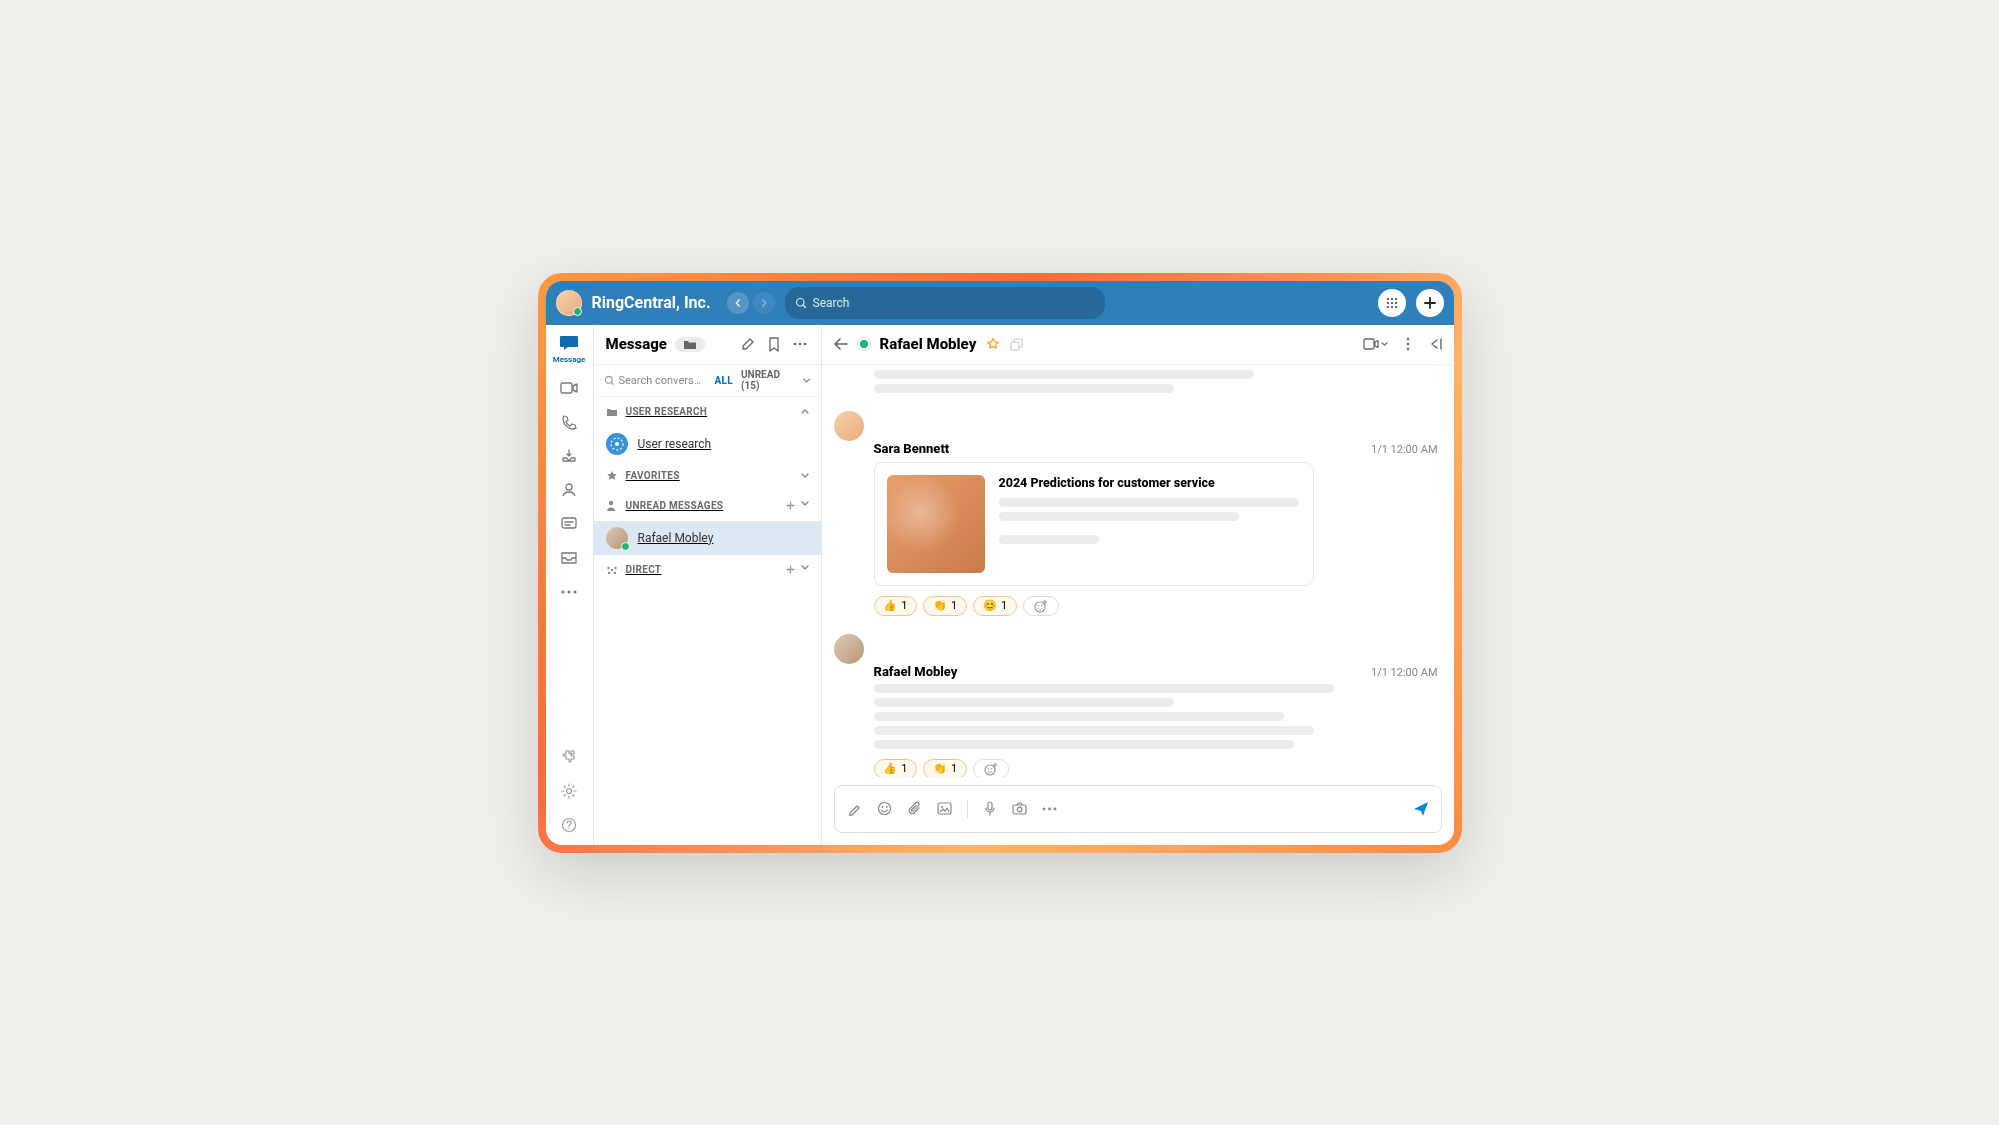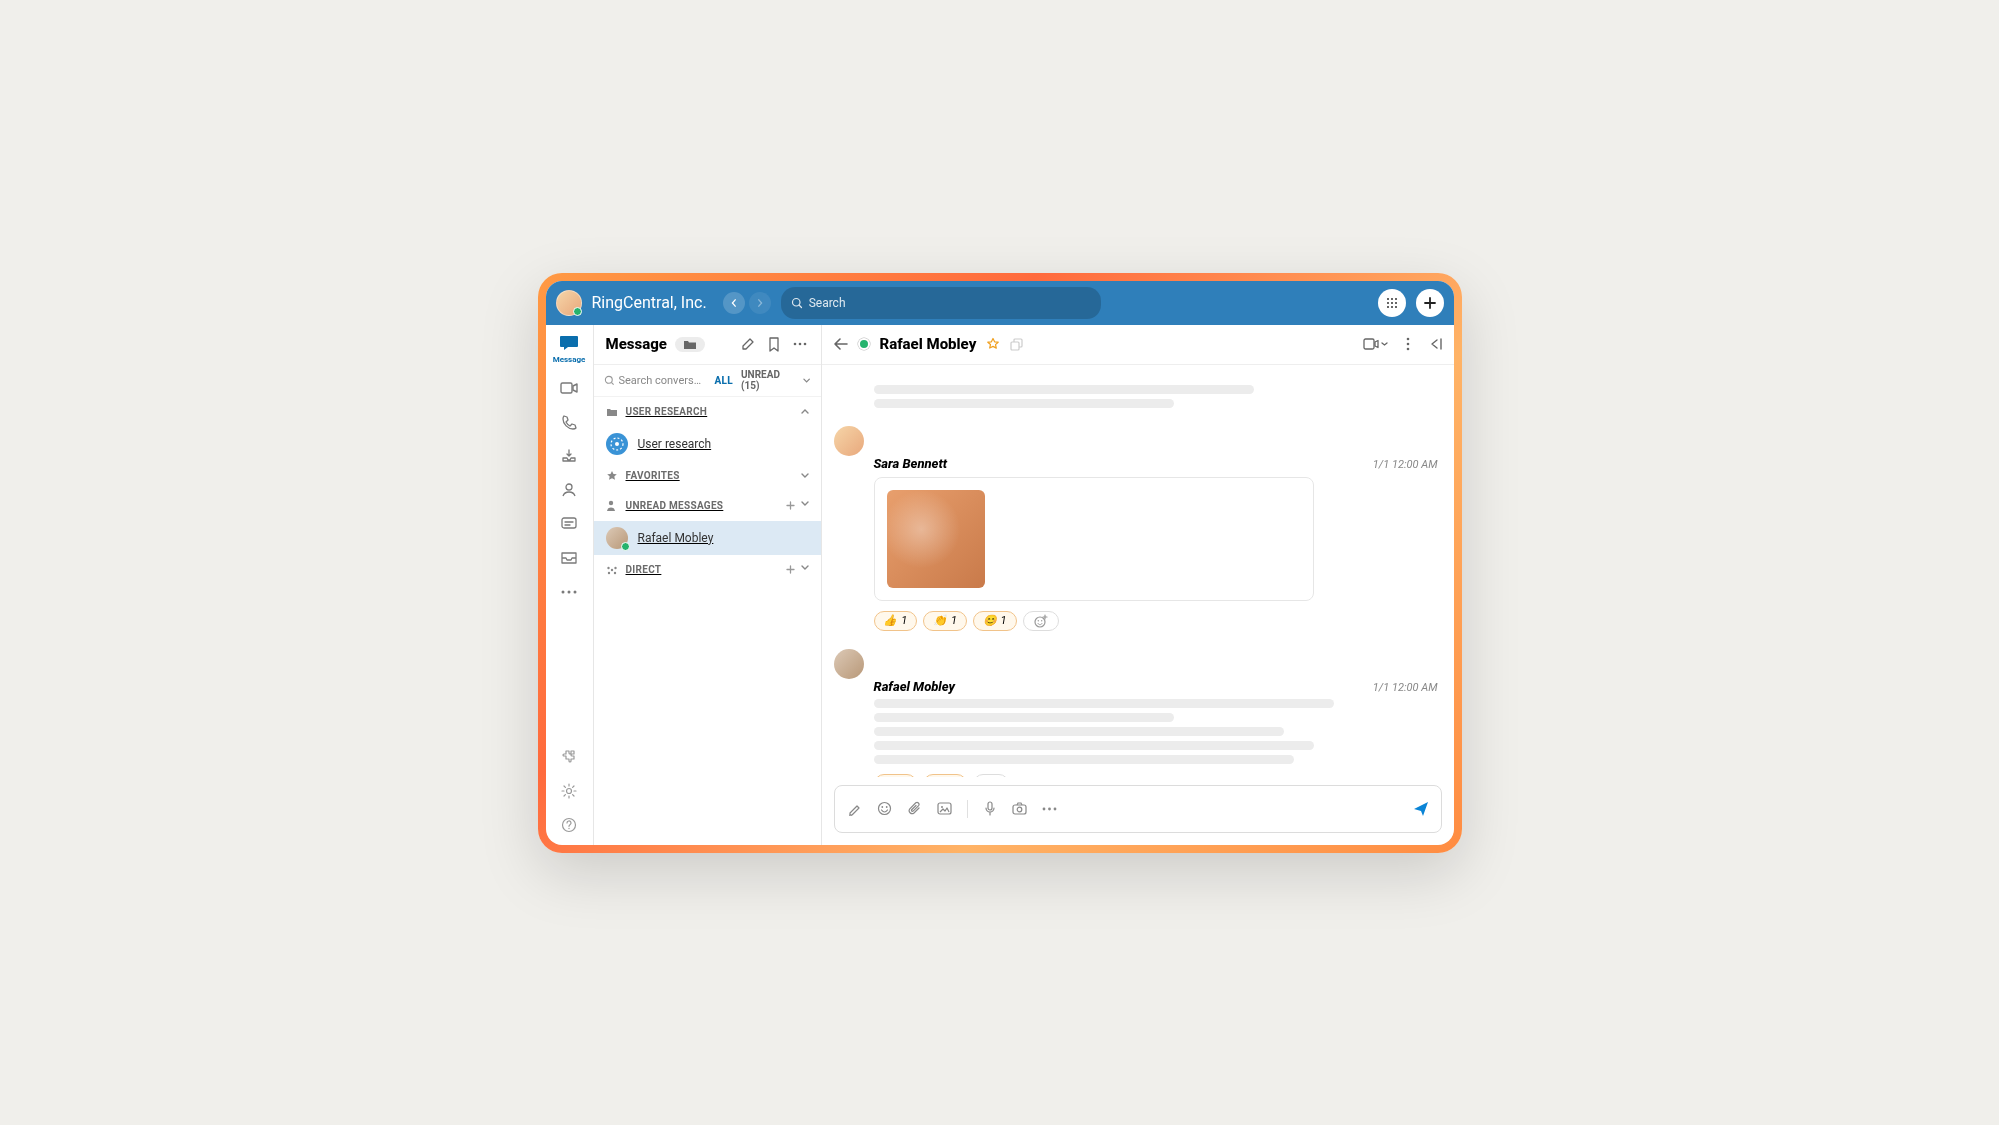--- a/index.html
+++ b/index.html
@@ -4,21 +4,21 @@
 <style>
   * { box-sizing: border-box; margin: 0; padding: 0; font-family: -apple-system, BlinkMacSystemFont, "Segoe UI", Roboto, Helvetica, Arial, sans-serif; }
   body { background: #f0efeb; width: 1999px; height: 1125px; display: flex; align-items: center; justify-content: center; }
   .device-frame { width: 924px; height: 580px; border-radius: 24px; padding: 8px; background: linear-gradient(135deg, #ff9a44, #ff6a3d, #ffb366, #ff8c42); box-shadow: 0 20px 60px rgba(0,0,0,0.15); position: relative; }
   .app-window { width: 100%; height: 100%; background: #fff; border-radius: 16px; overflow: hidden; display: flex; flex-direction: column; }
 
   
   .titlebar { height: 44px; background: #2f7fba; display: flex; align-items: center; padding: 0 10px; gap: 10px; }
   .avatar-small { width: 26px; height: 26px; border-radius: 50%; background: linear-gradient(135deg,#f6d5a8,#e8a87c); position: relative; border:1px solid rgba(255,255,255,0.4); }
   .presence-dot { position: absolute; bottom: -1px; right: -1px; width: 9px; height: 9px; border-radius: 50%; background: #25b36d; border: 1.5px solid #fff; }
-  .org-name { color: #fff; font-weight: 400; font-size: 16px; }
+  .org-name { color: #fff; font-weight: 700; font-size: 16px; }
   .nav-arrows { display: flex; gap: 4px; margin-left: 6px; }
   .nav-btn { width: 22px; height: 22px; border-radius: 50%; background: rgba(255,255,255,0.18); display:flex; align-items:center; justify-content:center; color:#fff; cursor:pointer; }
   .nav-btn.disabled { opacity: .45; }
   .search-bar { flex:0 0 320px; height: 26px; background: rgba(0,0,0,0.18); border-radius: 14px; display:flex; align-items:center; padding:16px 10px; gap:6px; color: rgba(255,255,255,0.85); font-size:12px; }
   .search-bar svg { opacity:.85;}
   .titlebar-spacer { flex:1; }
   .circle-btn { width: 28px; height:28px; border-radius:50%; background:#fff; display:flex; align-items:center; justify-content:center; color:#333; cursor:pointer; font-size:16px; font-weight:700; }
 
   
   .body { flex:1; display:flex; min-height:0; }
@@ -52,21 +52,21 @@
   
   .chat { flex:1; display:flex; flex-direction:column; min-width:0; }
   .chat-header { height:40px; border-bottom:1px solid #eee; display:flex; align-items:center; padding:0 12px; gap:10px; }
   .back-btn { color:#666; cursor:pointer; }
   .presence-chip { width:12px; height:12px; border-radius:50%; background:#25b36d; border:2px solid #fff; box-shadow:0 0 0 .5px #bbb; }
   .chat-title { font-weight:800; font-size:15px; }
   .star { color:#f0a020; cursor:pointer; font-size:14px; }
   .chat-header-spacer { flex:1; }
   .chat-action { color:#666; cursor:pointer; display:flex; align-items:center; gap:2px; }
 
-  .messages { flex:1; overflow:auto; padding:15px 16px 6px 12px;font-style:italic; }
+  .messages { flex:1; overflow:auto; padding:0 16px 6px 12px; }
   .msg { display:flex; gap:10px; margin-bottom:18px; }
   .msg .avatar { width:30px; height:30px; border-radius:50%; background:linear-gradient(135deg,#f6d5a8,#e8a87c); flex-shrink:0; position:relative; }
   .msg .content { flex:1; }
   .msg .top { display:flex; align-items:baseline; gap:8px; }
   .msg .author { font-weight:800; font-size:13px; }
   .msg .time { margin-left:auto; font-size:11px; color:#888;margin-top:32px; }
   .skeleton { background:#ececec; height:9px; border-radius:5px; margin:5px 0; }
   .card { border:1px solid #e6e6e6; border-radius:8px; padding:12px; display:flex; gap:14px; margin-top:6px; width:440px; }
   .card-thumb { width:98px; height:98px; border-radius:6px; background:linear-gradient(135deg,#e89f6d,#c97a4a); flex-shrink:0; position:relative; overflow:hidden; }
   .card-thumb::after { content:''; position:absolute; inset:0; background: radial-gradient(circle at 35% 40%, rgba(255,255,255,.35) 0%, transparent 45%); }
@@ -409,20 +409,26 @@
 
           <div class="msg">
             <div class="avatar"></div>
             <div class="content">
               <div class="top">
                 <div class="author">Sara Bennett</div>
                 <div class="time">1/1 12:00 AM</div>
               </div>
               <div class="card">
                 <div class="card-thumb"></div>
+                <div class="card-body">
+                  <div class="card-title">2024 Predictions for customer service</div>
+                  <div class="skeleton" style="width:300px;"></div>
+                  <div class="skeleton" style="width:240px;"></div>
+                  <div class="skeleton" style="width:100px; margin-top:14px;"></div>
+                </div>
               </div>
               <div class="reactions">
                 <div class="reaction">
                     <span>👍</span>
                     <span>1</span>
                   </div>
                 <div class="reaction">
                     <span>👏</span>
                     <span>1</span>
                   </div>

